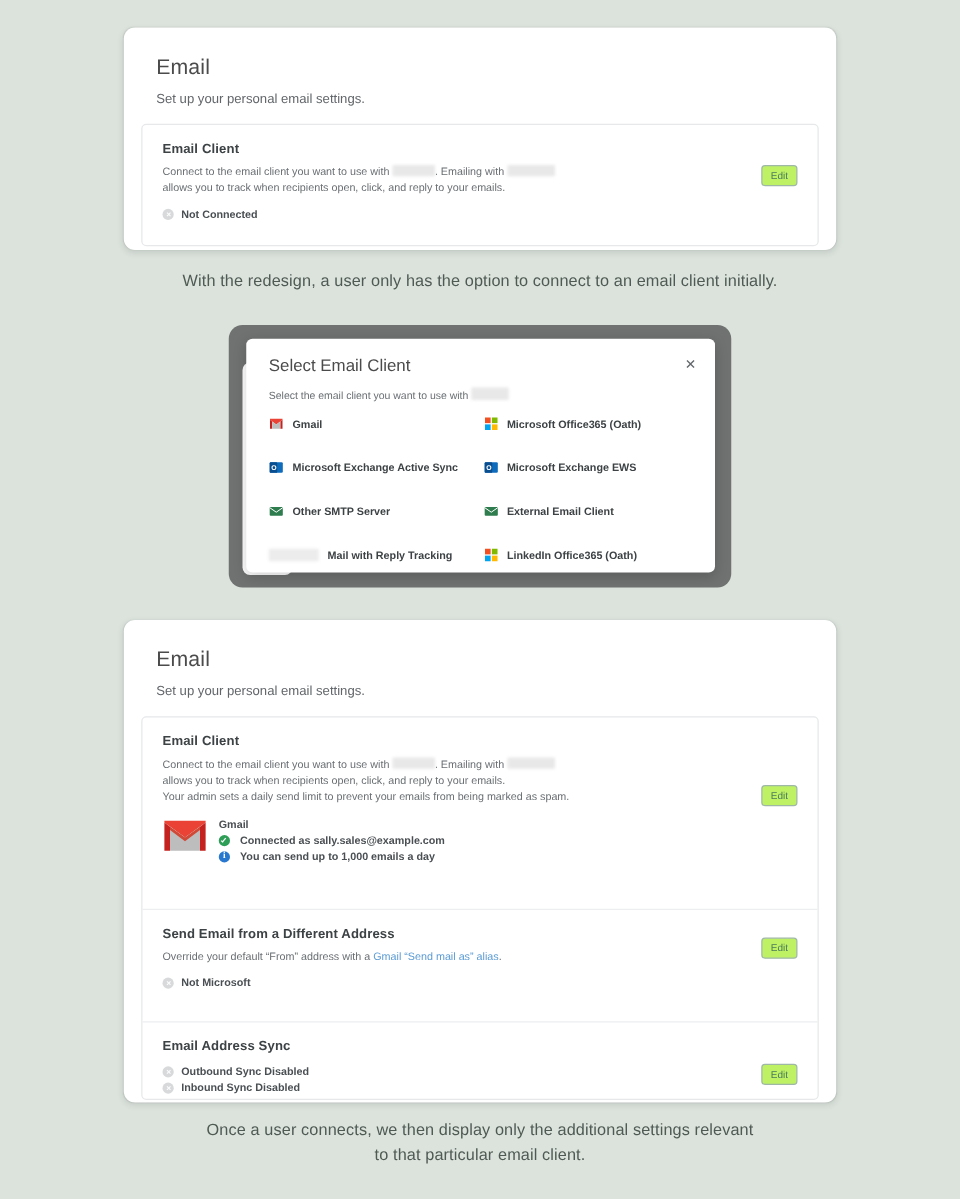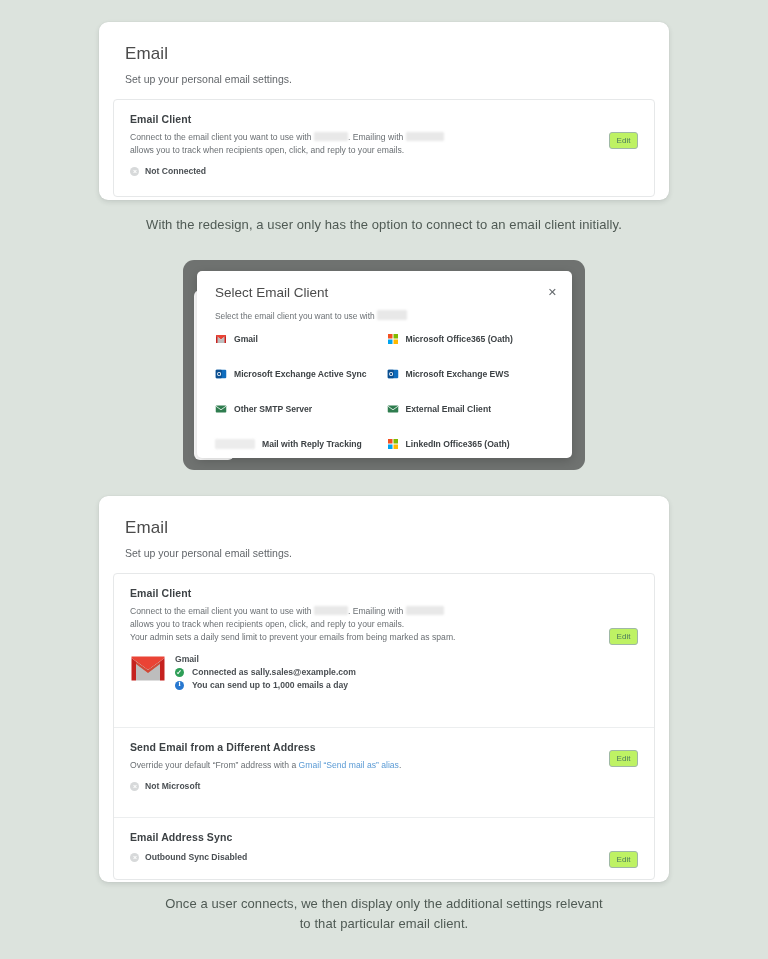--- a/index.html
+++ b/index.html
@@ -491,20 +491,24 @@
       </div>
       <button class="edit-btn" style="top:22px;">Edit</button>
     </div>
 
     <div class="section" style="height:80px;">
       <div class="section-title">Email Address Sync</div>
       <div class="status-row">
         <span class="dot grey"></span>
         <span class="status-label">Outbound Sync Disabled</span>
       </div>
+      <div class="status-row">
+        <span class="dot grey"></span>
+        <span class="status-label">Inbound Sync Disabled</span>
+      </div>
       <button class="edit-btn" style="top:33px;">Edit</button>
     </div>
 
   </div>
 </div>
 
 <div class="caption" style="top:894px;">
   <div>Once a user connects, we then display only the additional settings relevant</div>
   <div>to that particular email client.</div>
 </div>

